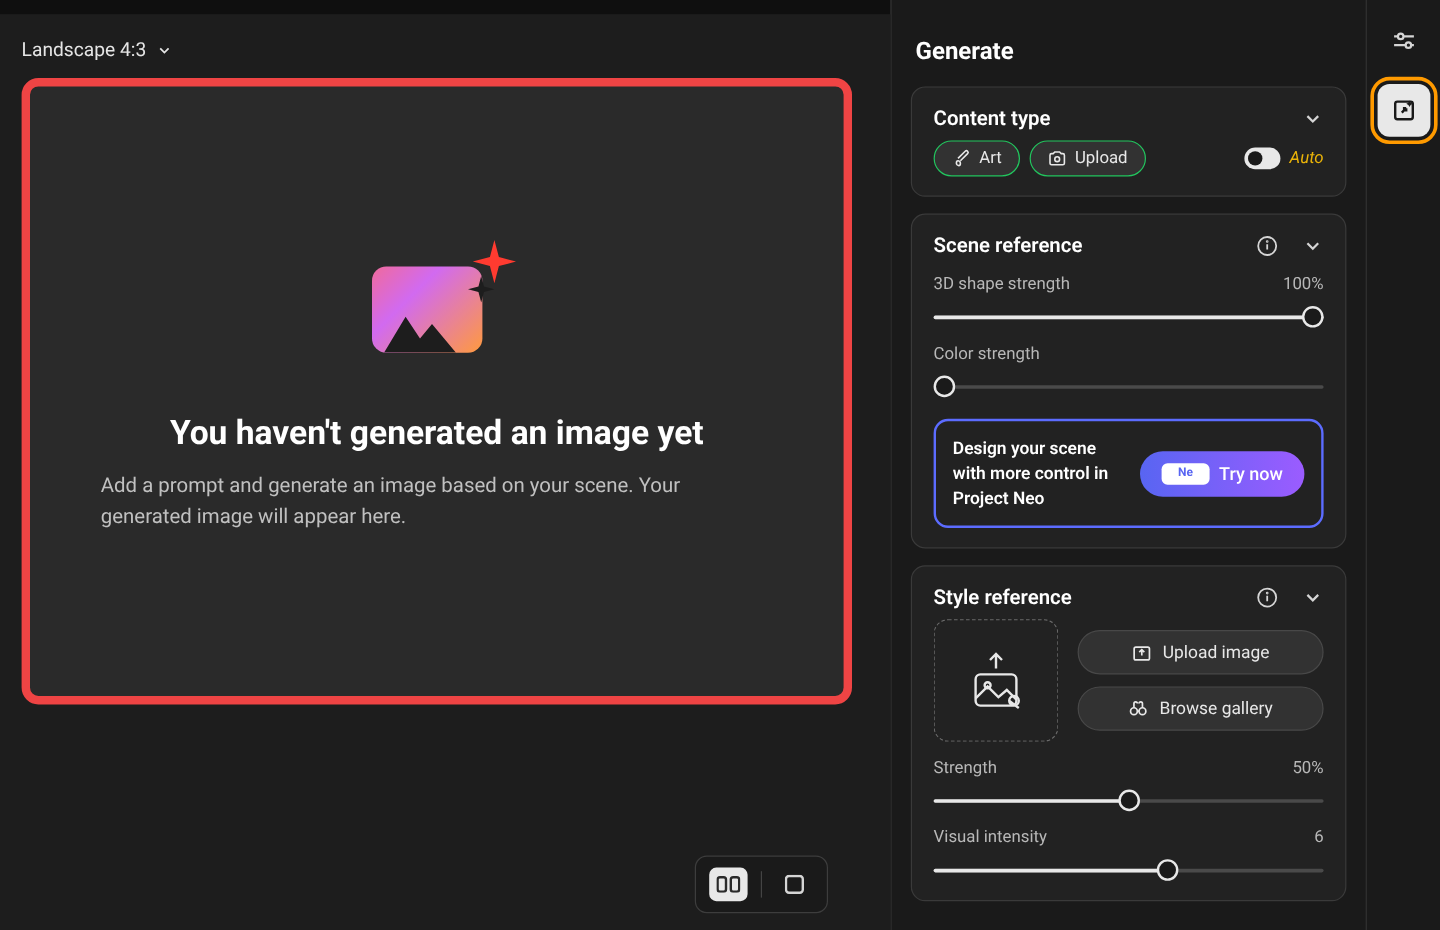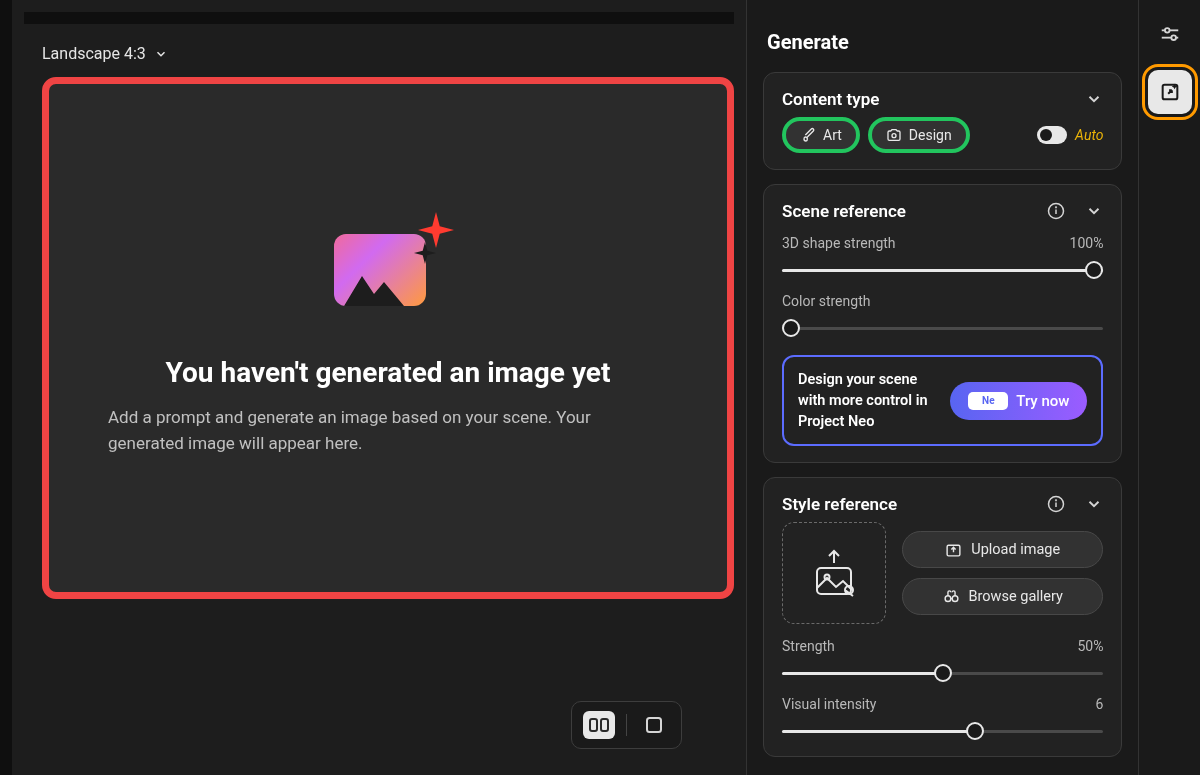--- a/index.html
+++ b/index.html
@@ -14,22 +14,21 @@
       background: #0f0f0f;
       color: #e8e8e8;
       overflow: hidden;
       display: flex;
     }
     .main-area {
       flex: 1;
       display: flex;
       flex-direction: column;
       background: #1d1d1d;
-      padding: 12px;
-      margin-left: 12px;
+      padding: 0;
     }
     .top-spacer {
       height: 12px;
       background: #0f0f0f;
     }
     .main-content {
       flex: 1;
       padding: 14px 0 0 18px;
       display: flex;
       flex-direction: column;
@@ -192,21 +191,21 @@
       display: flex;
       align-items: center;
       gap: 8px;
       margin-top: 8px;
     }
     .pill-btn {
       display: inline-flex;
       align-items: center;
       gap: 7px;
       background: #323232;
-      border: 4px solid #22c55e;
+      border: 1px solid #22c55e;
       border-radius: 18px;
       padding: 6px 14px;
       font-size: 14px;
       color: #e8e8e8;
       cursor: pointer;
     }
     .pill-btn svg { width: 16px; height: 16px; }
     .spacer { flex: 1; }
     .toggle {
       width: 30px;
@@ -431,21 +430,21 @@
         <svg viewBox="0 0 24 24" fill="none" stroke="#e8e8e8" stroke-width="2">
             <path d="M9 21c-1 0-3-1-3-3s1-3 2-3 3 1 3 3-1 3-2 3zM11 15l9-9a2 2 0 0 0-3-3l-9 9"></path>
           </svg>
         <span>Art</span>
       </div>
       <div class="pill-btn">
         <svg viewBox="0 0 24 24" fill="none" stroke="#e8e8e8" stroke-width="2">
             <path d="M3 8a2 2 0 0 1 2-2h2l2-2h6l2 2h2a2 2 0 0 1 2 2v10a2 2 0 0 1-2 2H5a2 2 0 0 1-2-2z"></path>
             <circle cx="12" cy="13" r="3"></circle>
           </svg>
-        <span>Design</span>
+        <span>Upload</span>
       </div>
       <div class="spacer"></div>
       <div class="toggle">
           <div class="toggle-knob"></div>
         </div>
       <span class="auto-label">Auto</span>
     </div>
   </div>
 
   <div class="card">

